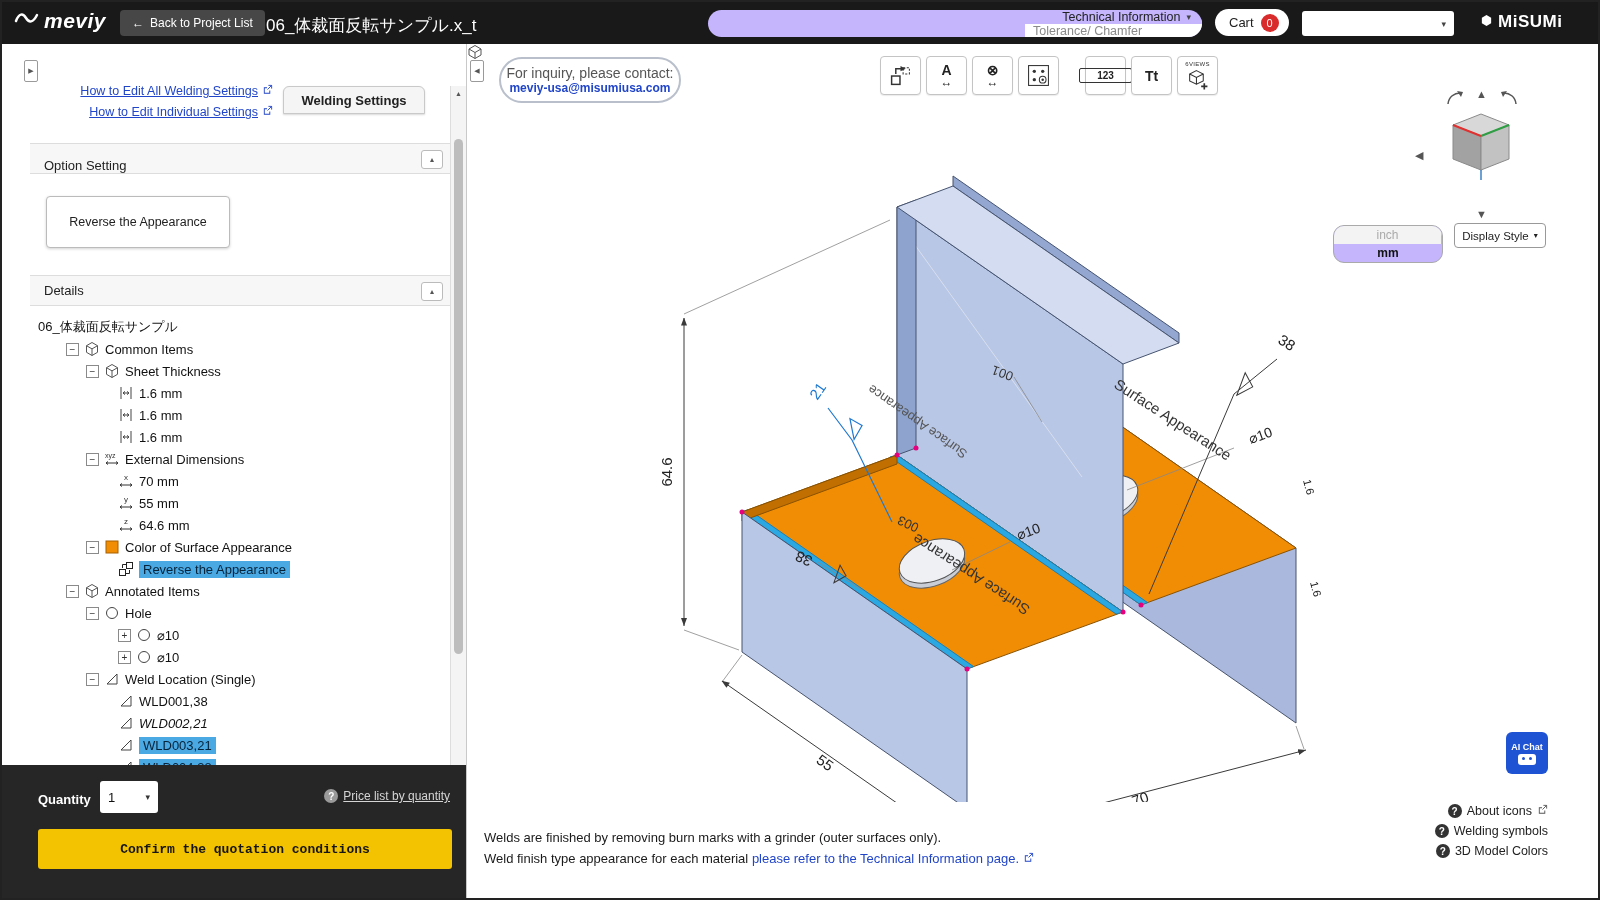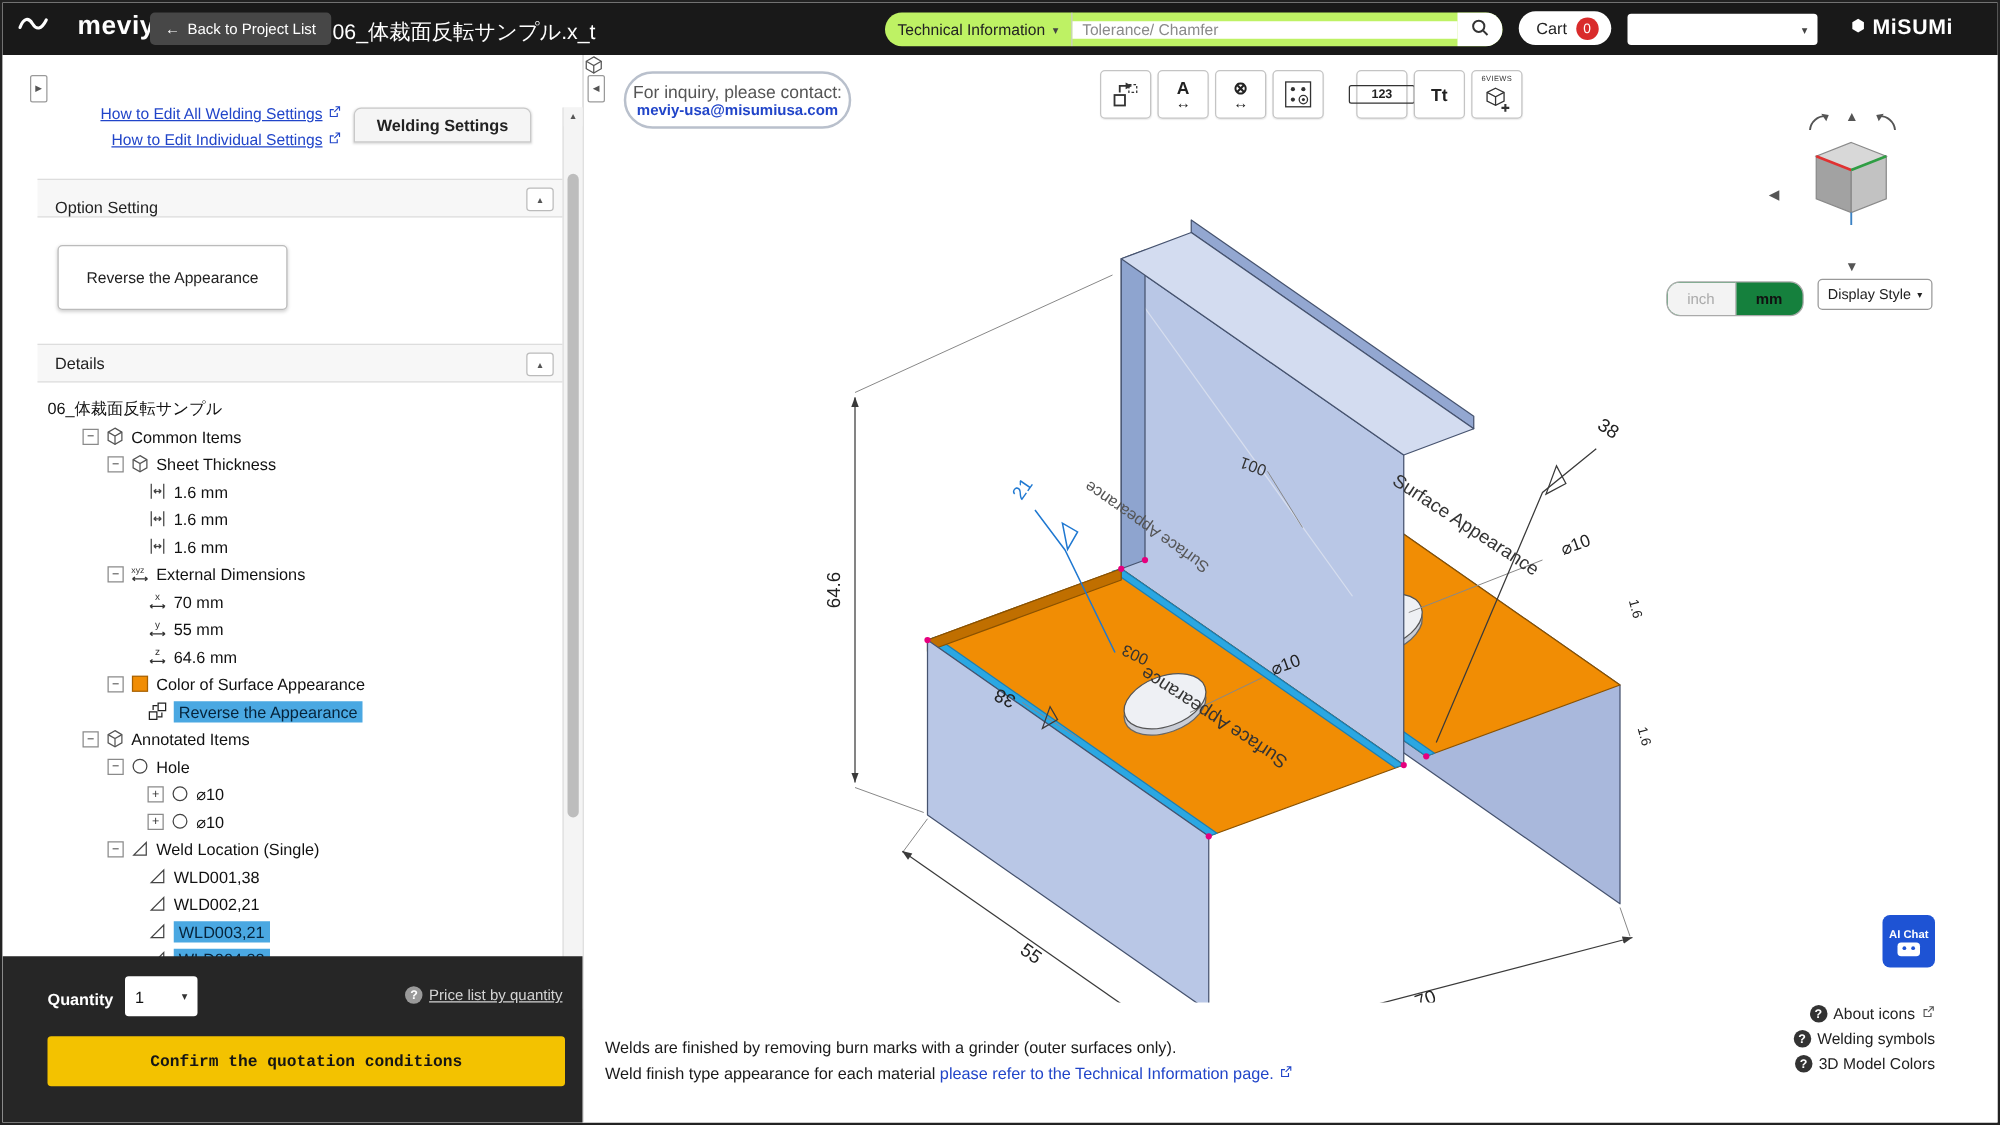--- a/index.html
+++ b/index.html
@@ -3,27 +3,27 @@
 <meta charset="utf-8">
 <style>
   * { margin:0; padding:0; box-sizing:border-box; }
   html,body { width:1600px; height:900px; }
   body { font-family:"Liberation Sans", sans-serif; background:#fff; }
   .app { position:relative; width:1600px; height:900px; overflow:hidden; background:#fff;
          border:2px solid #222; }
 
   
   .header { position:absolute; left:0; top:0; width:1600px; height:42px; background:var(--header-bg); z-index:50; }
-  .logo { position:absolute; left:12px; top:7px; display:flex; align-items:center; gap:22px; color:#fff; }
+  .logo { position:absolute; left:12px; top:7px; display:flex; align-items:flex-start; gap:4px; color:#fff;font-style:italic; }
   .logo .wordmark { font-size:21px; font-weight:bold; letter-spacing:.5px; }
   .back-btn { position:absolute; left:118px; top:8px; height:26px; background:#474747; color:#fff;
               border:none; border-radius:4px; font-size:12px; padding:0 12px; display:flex; align-items:center; gap:6px; cursor:pointer; }
   .doc-tab { position:absolute; left:264px; top:12px; color:#fff; font-size:17px; }
-  .search-wrap { position:absolute; left:706px; top:8px; width:494px; height:27px; background:#bef264; border-radius:14px;
-                 display:flex; align-items:center; overflow:hidden; }
+  .search-wrap { position:absolute; left:706px; top:8px; width:494px; height:27px; background:#c4b5fd; border-radius:14px;
+                 display:flex; align-items:flex-end; overflow:hidden;flex-direction:column; }
   .ti-dd { display:flex; align-items:center; gap:6px; padding:0 10px; font-size:12.5px; color:#222;
            border-right:1px solid #ccc; height:100%; cursor:pointer; white-space:nowrap; }
   .ti-dd .caret { font-size:9px; color:#444; }
   .search-input { flex:1; border:none; outline:none; font-size:12.5px; padding:0 8px; color:#222; font-family:inherit; }
   .search-input::placeholder { color:#8a8a8a; }
   .mag-btn { width:36px; height:100%; border:none; background:#fff; display:flex; align-items:center; justify-content:center; cursor:pointer; }
   .cart-pill { position:absolute; left:1213px; top:7px; height:27px; background:#fff; border-radius:14px; display:flex;
                align-items:center; gap:7px; padding:0 10px 0 14px; font-size:13px; color:#222; cursor:pointer; }
   .cart-badge { width:18px; height:18px; border-radius:50%; background:var(--badge-red); color:#fff; font-size:11px;
                 display:flex; align-items:center; justify-content:center; }
@@ -91,22 +91,22 @@
   .tb-svg svg { width:23px; height:23px; display:block; }
   .tb-big { font-size:14px; font-weight:bold; color:#222; line-height:14px; }
   .tb-big.boxed { border:1.5px solid #333; border-radius:2px; font-size:10px; padding:0 17px; line-height:13px; }
   .tb-sub { font-size:12px; color:#222; line-height:11px; }
   .tb-mini { font-size:6px; color:#333; line-height:7px; letter-spacing:.3px; }
   
   .vc-cube { position:absolute; left:976px; top:62px; width:76px; height:80px; cursor:grab; }
   .vc-glyph { position:absolute; font-size:11px; color:#555; cursor:pointer; }
   .vc-home { left:952px; top:18px; width:16px; height:16px; cursor:pointer; }
   .vc-arc { position:absolute; width:22px; height:16px; cursor:pointer; }
-  .units { position:absolute; left:866px; top:181px; width:110px; height:28px; border:1px solid #aaa; border-radius:11px;
-           display:flex; overflow:hidden; background:#15803d; }
+  .units { position:absolute; left:866px; top:181px; width:110px; height:38px; border:1px solid #aaa; border-radius:11px;
+           display:flex; overflow:hidden; background:#c4b5fd;flex-direction:column; }
   .units .u { flex:1; display:flex; align-items:center; justify-content:center; font-size:12px; cursor:pointer; }
   .u-inch { color:#aaa; background:#f3f3f3; border-right:1px solid #bbb; }
   .u-mm { color:#111; font-weight:bold; }
   .display-style { position:absolute; left:987px; top:179px; width:92px; height:25px; background:#fff; border:1px solid #999;
                    border-radius:4px; font-size:11.5px; color:#222; display:flex; align-items:center; justify-content:center;
                    gap:5px; cursor:pointer; }
   .display-style .caret { font-size:8px; }
   #model { position:absolute; left:155px; top:78px; width:780px; height:680px; }
   #model text { font-family:"Liberation Sans", sans-serif; }
   .notes { position:absolute; left:17px; top:783px; font-size:13px; color:#1a1a1a; line-height:21px; }
@@ -361,21 +361,21 @@
           <span class="tree-label">Weld Location (Single)</span>
         </div>
         <div class="tree-row" style="padding-left: 88px;">
           <span class="tree-ic">
             <svg viewBox="0 0 16 16">
               <path d="M3 13h10V3Z" fill="none" stroke="#444"></path>
             </svg>
           </span>
           <span class="tree-label">WLD001,38</span>
         </div>
-        <div class="tree-row" style="padding-left: 88px;">
+        <div class="tree-row" style="padding-left: 88px; font-style: italic;">
           <span class="tree-ic">
             <svg viewBox="0 0 16 16">
               <path d="M3 13h10V3Z" fill="none" stroke="#444"></path>
             </svg>
           </span>
           <span class="tree-label">WLD002,21</span>
         </div>
         <div class="tree-row selected" style="padding-left: 88px;">
           <span class="tree-ic">
             <svg viewBox="0 0 16 16">

